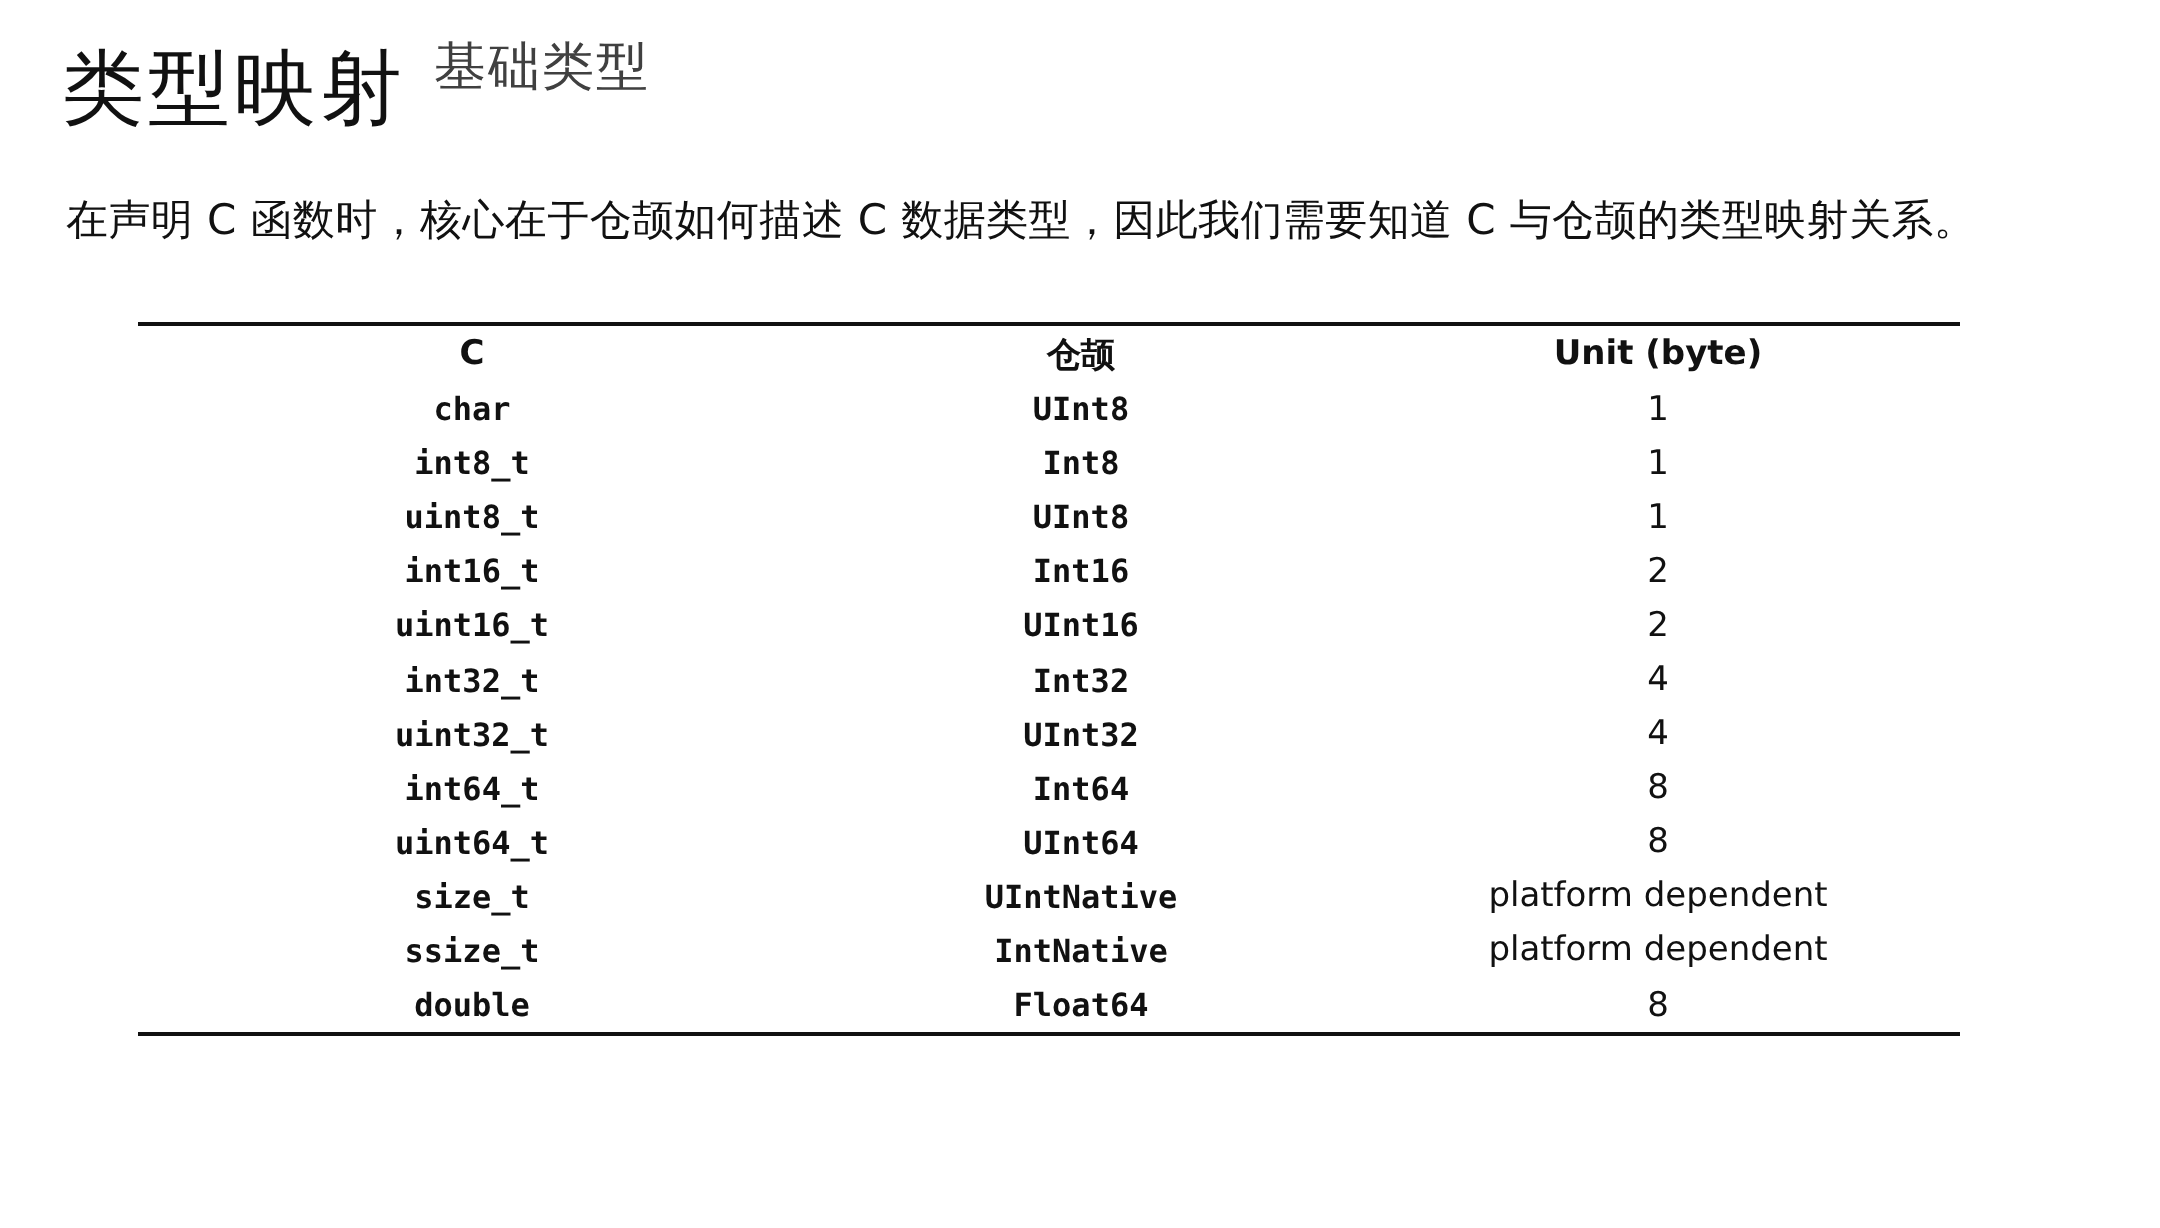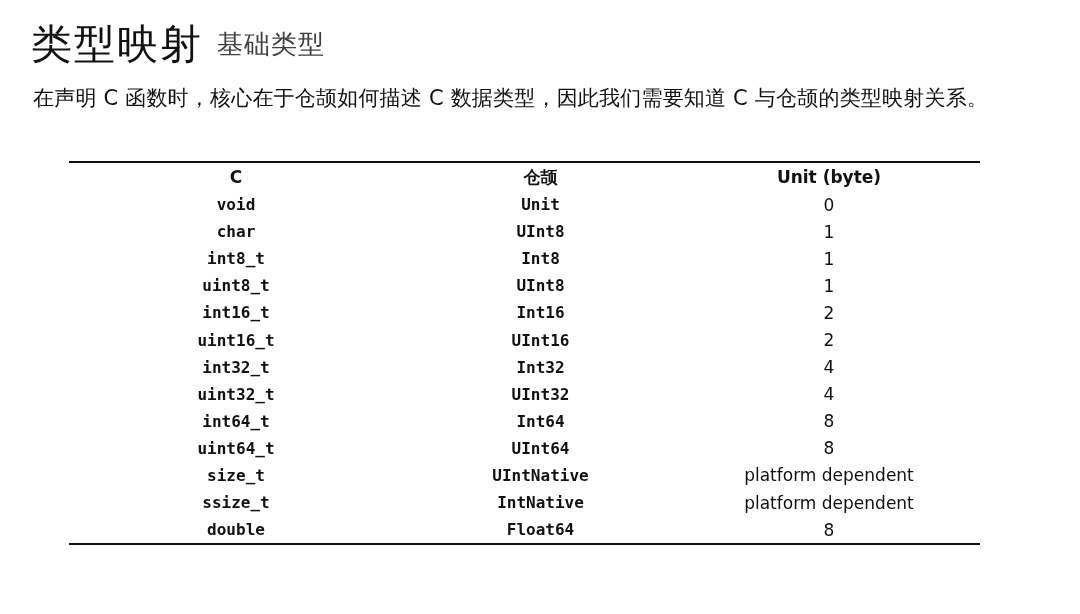--- a/index.html
+++ b/index.html
@@ -12,21 +12,21 @@
       height: 614px;
       position: relative;
       overflow: hidden;
       color: #111111;
     }
     .title-row {
       position: absolute;
       left: 31px;
       top: 16px;
       display: flex;
-      align-items: center;
+      align-items: flex-start;
       white-space: nowrap;
     }
     .title {
       font-family: "DejaVu Serif", "Liberation Serif", serif;
       font-size: 41px;
       font-weight: normal;
       letter-spacing: 2px;
       line-height: 56px;
       color: #111;
     }
@@ -34,21 +34,21 @@
       font-family: "DejaVu Serif", "Liberation Serif", serif;
       font-size: 26px;
       font-weight: normal;
       margin-left: 14px;
       letter-spacing: 1px;
       color: #404040;
     }
     .intro {
       position: absolute;
       left: 33px;
-      top: 84px;
+      top: 96px;
       font-family: "DejaVu Sans", "Liberation Sans", sans-serif;
       font-size: 21px;
       line-height: 28px;
       color: #111;
       white-space: nowrap;
       letter-spacing: 0.2px;
     }
     .table-wrap {
       position: absolute;
       left: 69px;
@@ -106,25 +106,20 @@
     </colgroup>
     <thead>
       <tr>
         <th>C</th>
         <th>仓颉</th>
         <th>Unit (byte)</th>
       </tr>
     </thead>
     <tbody>
       <tr>
-        <td class="mono">void</td>
-        <td class="mono">Unit</td>
-        <td class="size">0</td>
-      </tr>
-      <tr>
         <td class="mono">char</td>
         <td class="mono">UInt8</td>
         <td class="size">1</td>
       </tr>
       <tr>
         <td class="mono">int8_t</td>
         <td class="mono">Int8</td>
         <td class="size">1</td>
       </tr>
       <tr>

